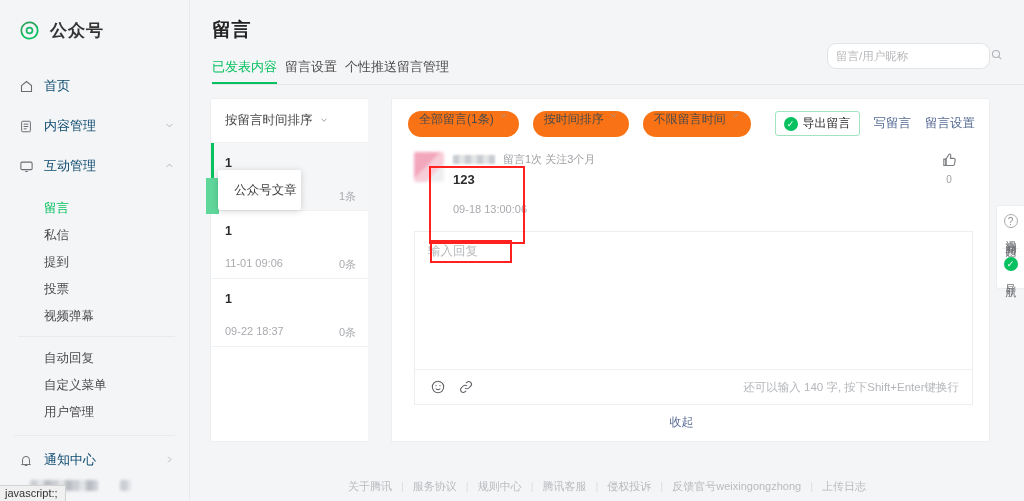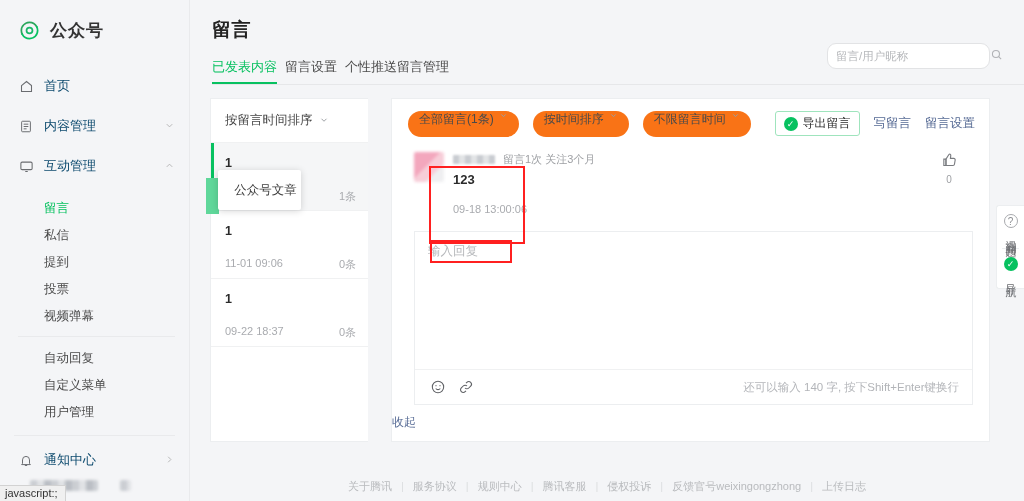--- a/index.html
+++ b/index.html
@@ -141,21 +141,21 @@
 
   
   .editor { margin: 16px 16px 0 22px; border: 1px solid #eceef0; background: #fff; position: relative; }
   .editor-area { height: 137px; padding: 11px 13px; font-size: 12.5px; color: #b6b8bb; }
   .editor-bar {
     height: 35px; border-top: 1px solid #f0f1f2; display: flex; align-items: center;
     padding: 0 13px 0 14px;
   }
   .bar-ico { width: 17px; height: 17px; margin-right: 11px; cursor: pointer; color: #616161; display:flex; align-items:center; justify-content:center;}
   .counter { margin-left: auto; font-size: 11.5px; color: #b3b5b9; }
-  .collapse { text-align: left; font-size: 12px; color: #576b95; margin: 9px 18px 0 0; cursor: pointer; }
+  .collapse { text-align: center; font-size: 12px; color: #576b95; margin: 9px 18px 0 0; cursor: pointer; }
 
   
   .annot { position: absolute; border: 2px solid #ff2020; pointer-events: none; z-index: 25; }
 
   
   .dropdown {
     position: absolute; z-index: 30; background: #fff;
     box-shadow: 0 1px 7px rgba(0,0,0,.17); border-radius: 2px;
     width: 83px; padding: 6px 0;
   }

